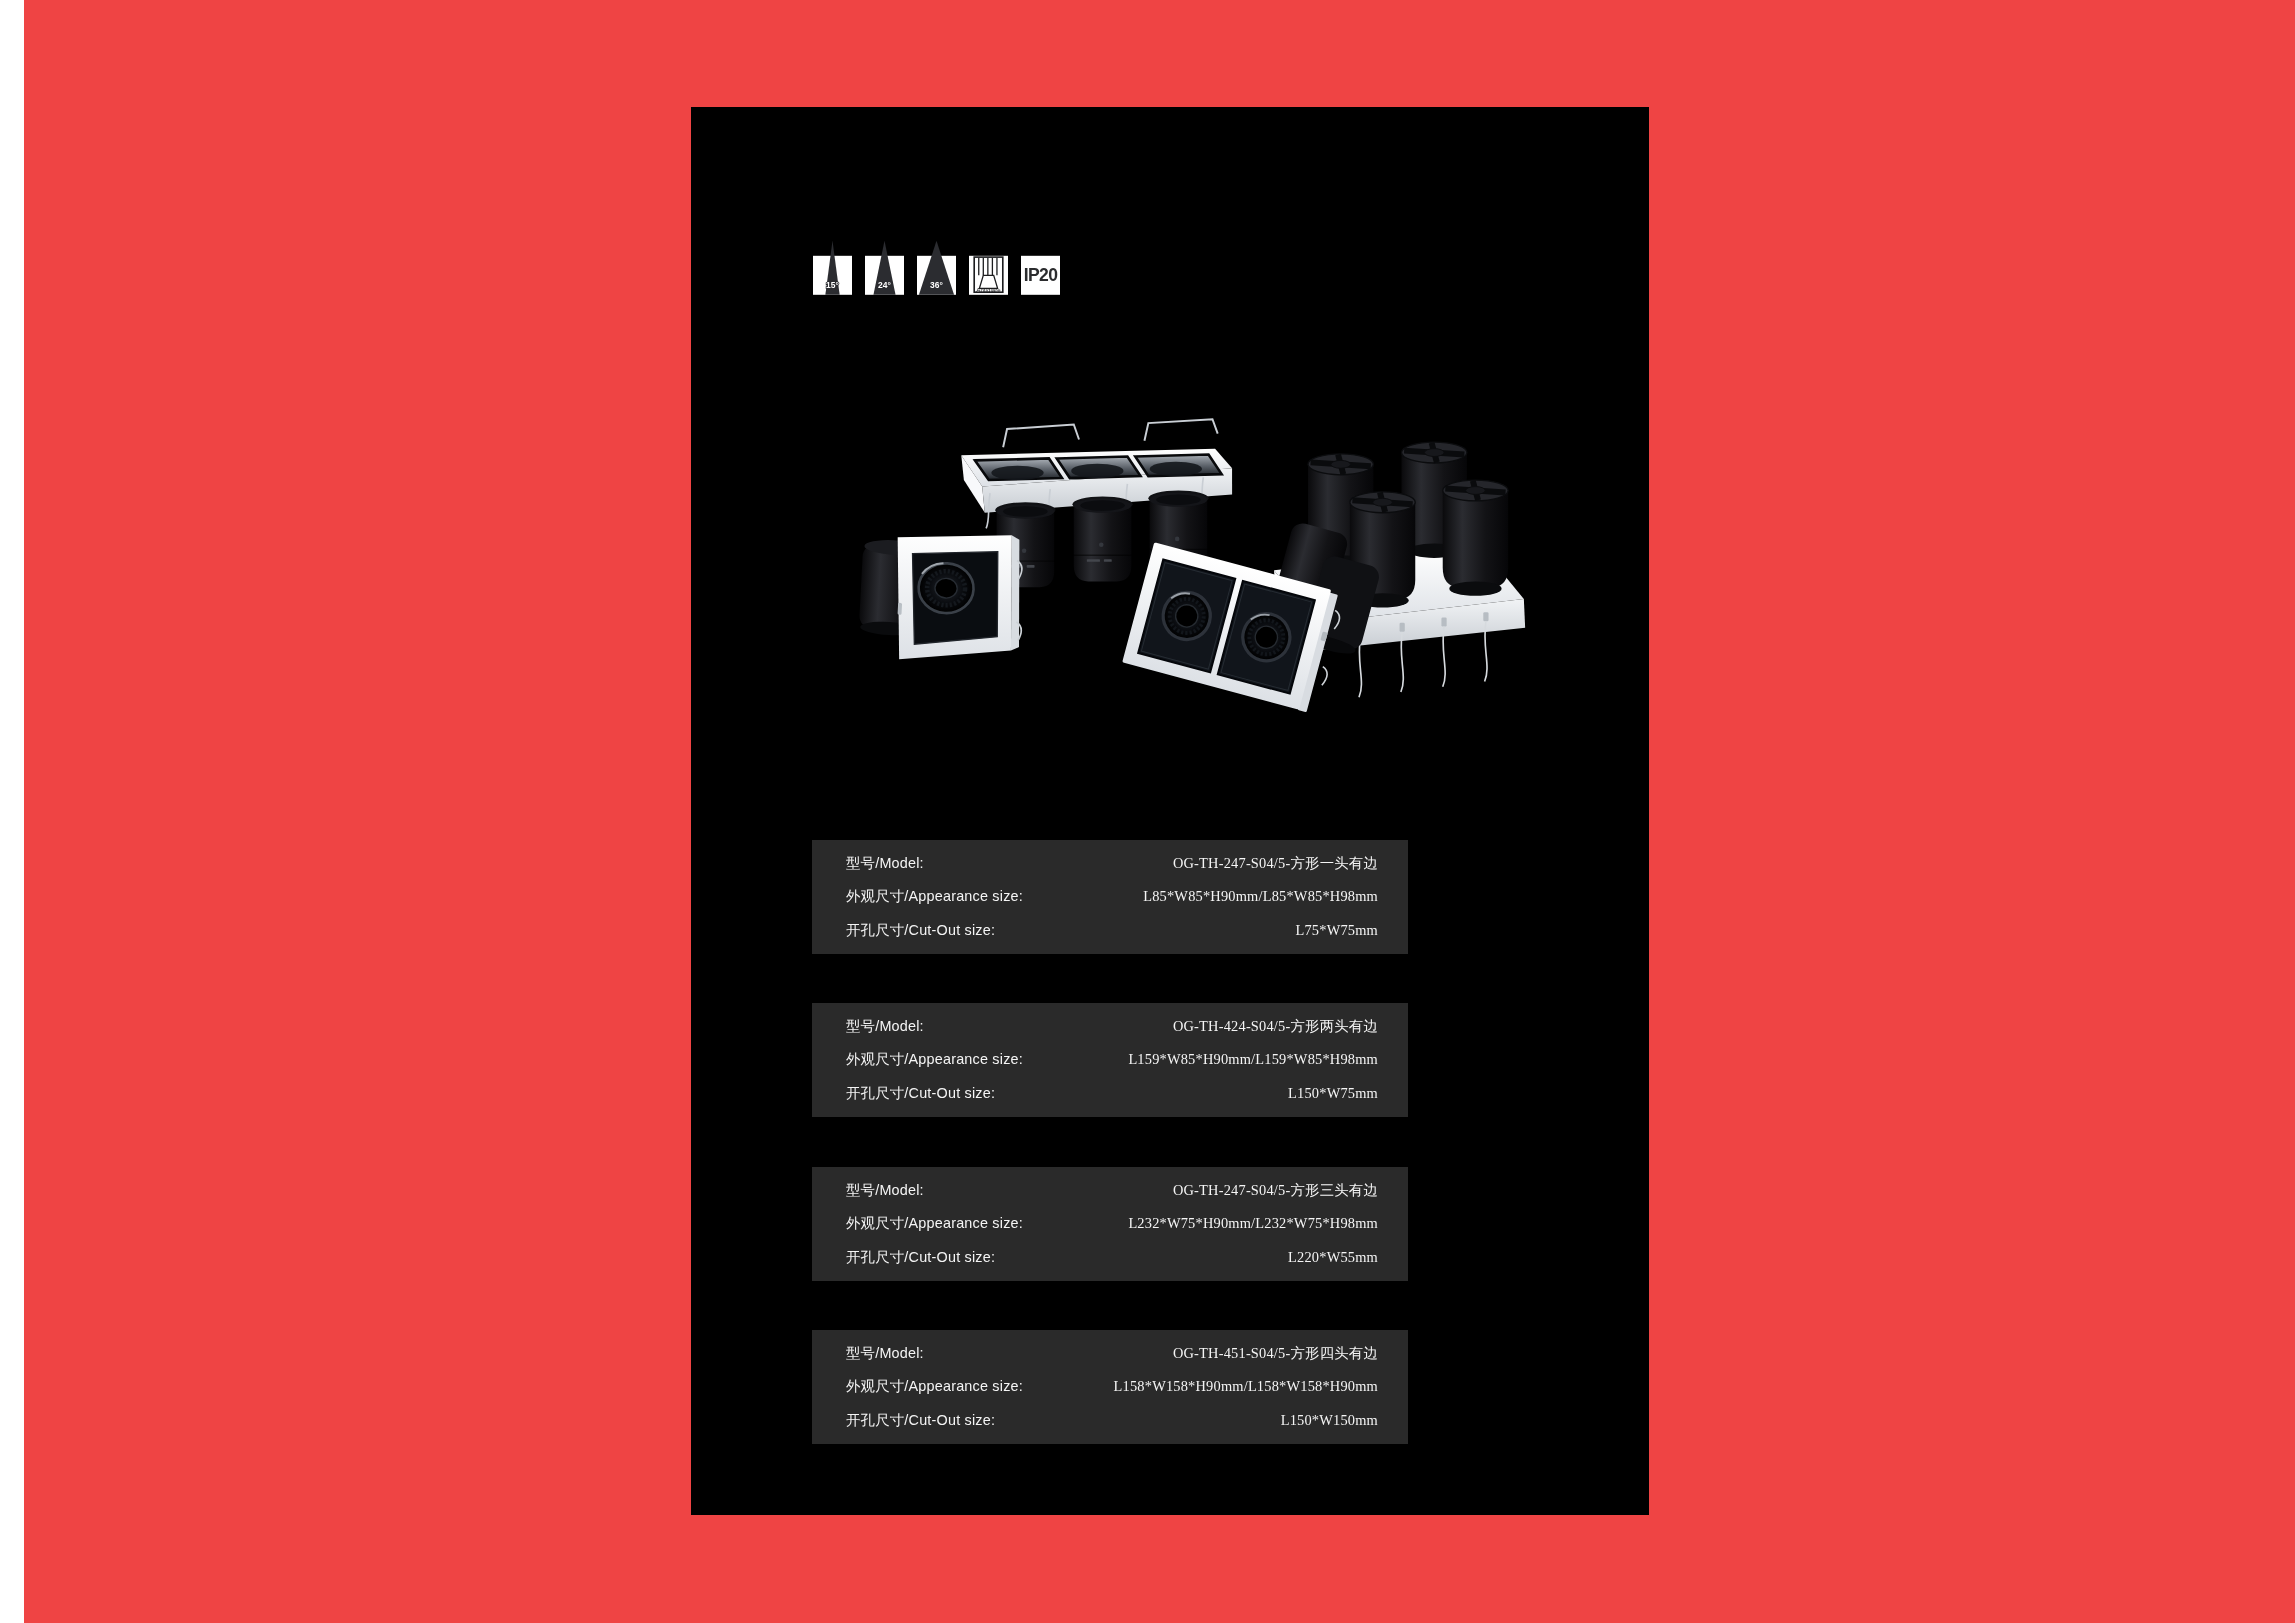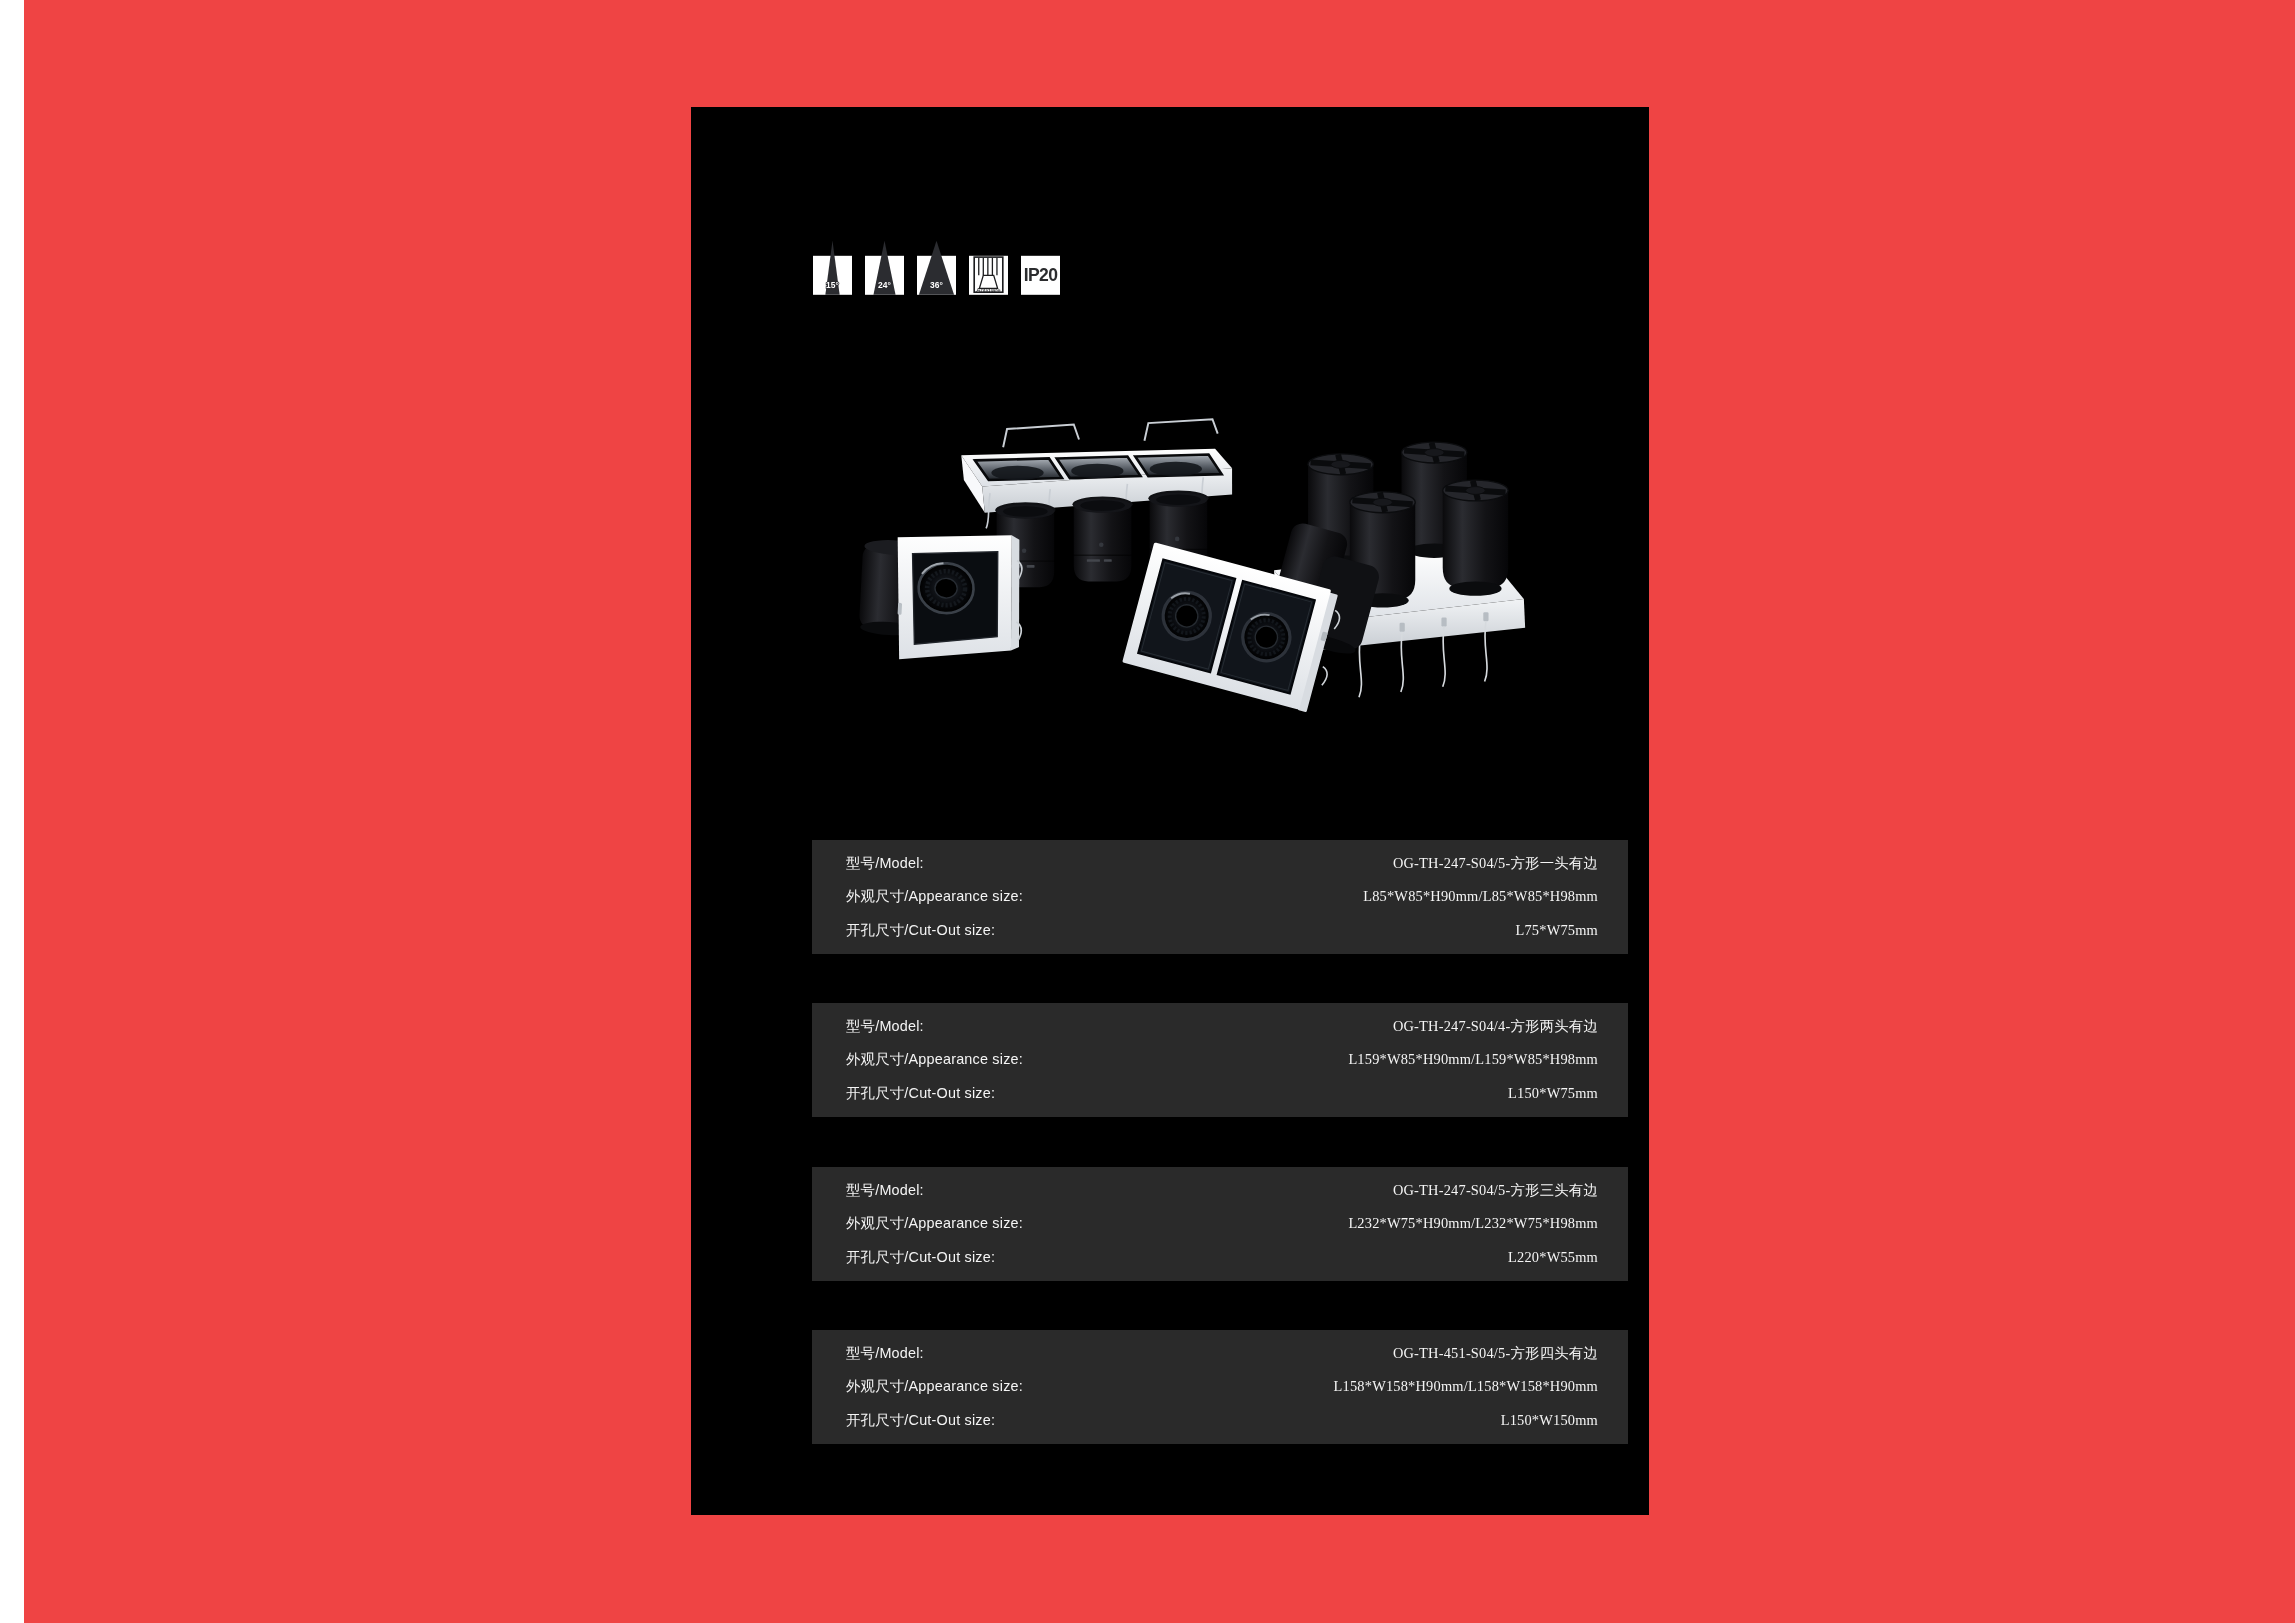--- a/index.html
+++ b/index.html
@@ -2,21 +2,21 @@
 <html style="font-size:10.5px"><head>
 <meta charset="utf-8">
 <style>
   html,body{margin:0;padding:0;}
   body{font-family:"Liberation Sans", sans-serif;}
   .page{position:relative;width:2295px;height:1623px;background:#ef4444;overflow:hidden;margin-left:24px;}
   .panel{position:absolute;left:667px;top:107px;width:958px;height:1408px;background:#000000;}
   .icons-row{position:absolute;left:122px;top:133px;height:55px;display:flex;gap:13px;}
   .icons-row svg{display:block;}
   .product-svg{position:absolute;left:151px;top:305px;width:720px;height:314px;}
-  .spec-card{position:absolute;left:121px;width:816px;height:114px;background:#2a2a2a;
+  .spec-card{position:absolute;left:121px;width:596px;height:114px;background:#2a2a2a;
              display:flex;flex-direction:column;justify-content:space-around;
              padding:6.5px 0;box-sizing:border-box;}
   .spec-card .row{display:flex;justify-content:space-between;align-items:center;
                   padding:0 30px 0 34px;}
   .spec-card .lbl{color:#f5f5f5;font-size:14.4px;letter-spacing:0.2px;}
   .spec-card .val{color:#f5f5f5;font-size:14.4px;letter-spacing:0.2px;text-align:right;font-family:Liberation Serif, serif;}
   .t1{top:733px;} .t2{top:896px;} .t3{top:1060px;} .t4{top:1223px;}
   .icon-label{font-family:"Liberation Sans", sans-serif;}
 </style>
 </head>
@@ -235,21 +235,21 @@
       </div>
       <div class="row">
         <span class="lbl">开孔尺寸/Cut-Out size:</span>
         <span class="val">L75*W75mm</span>
       </div>
     </div>
 
     <div class="spec-card t2">
       <div class="row">
         <span class="lbl">型号/Model:</span>
-        <span class="val">OG-TH-247-S04/4-方形两头有边</span>
+        <span class="val">OG-TH-424-S04/5-方形两头有边</span>
       </div>
       <div class="row">
         <span class="lbl">外观尺寸/Appearance size:</span>
         <span class="val">L159*W85*H90mm/L159*W85*H98mm</span>
       </div>
       <div class="row">
         <span class="lbl">开孔尺寸/Cut-Out size:</span>
         <span class="val">L150*W75mm</span>
       </div>
     </div>

